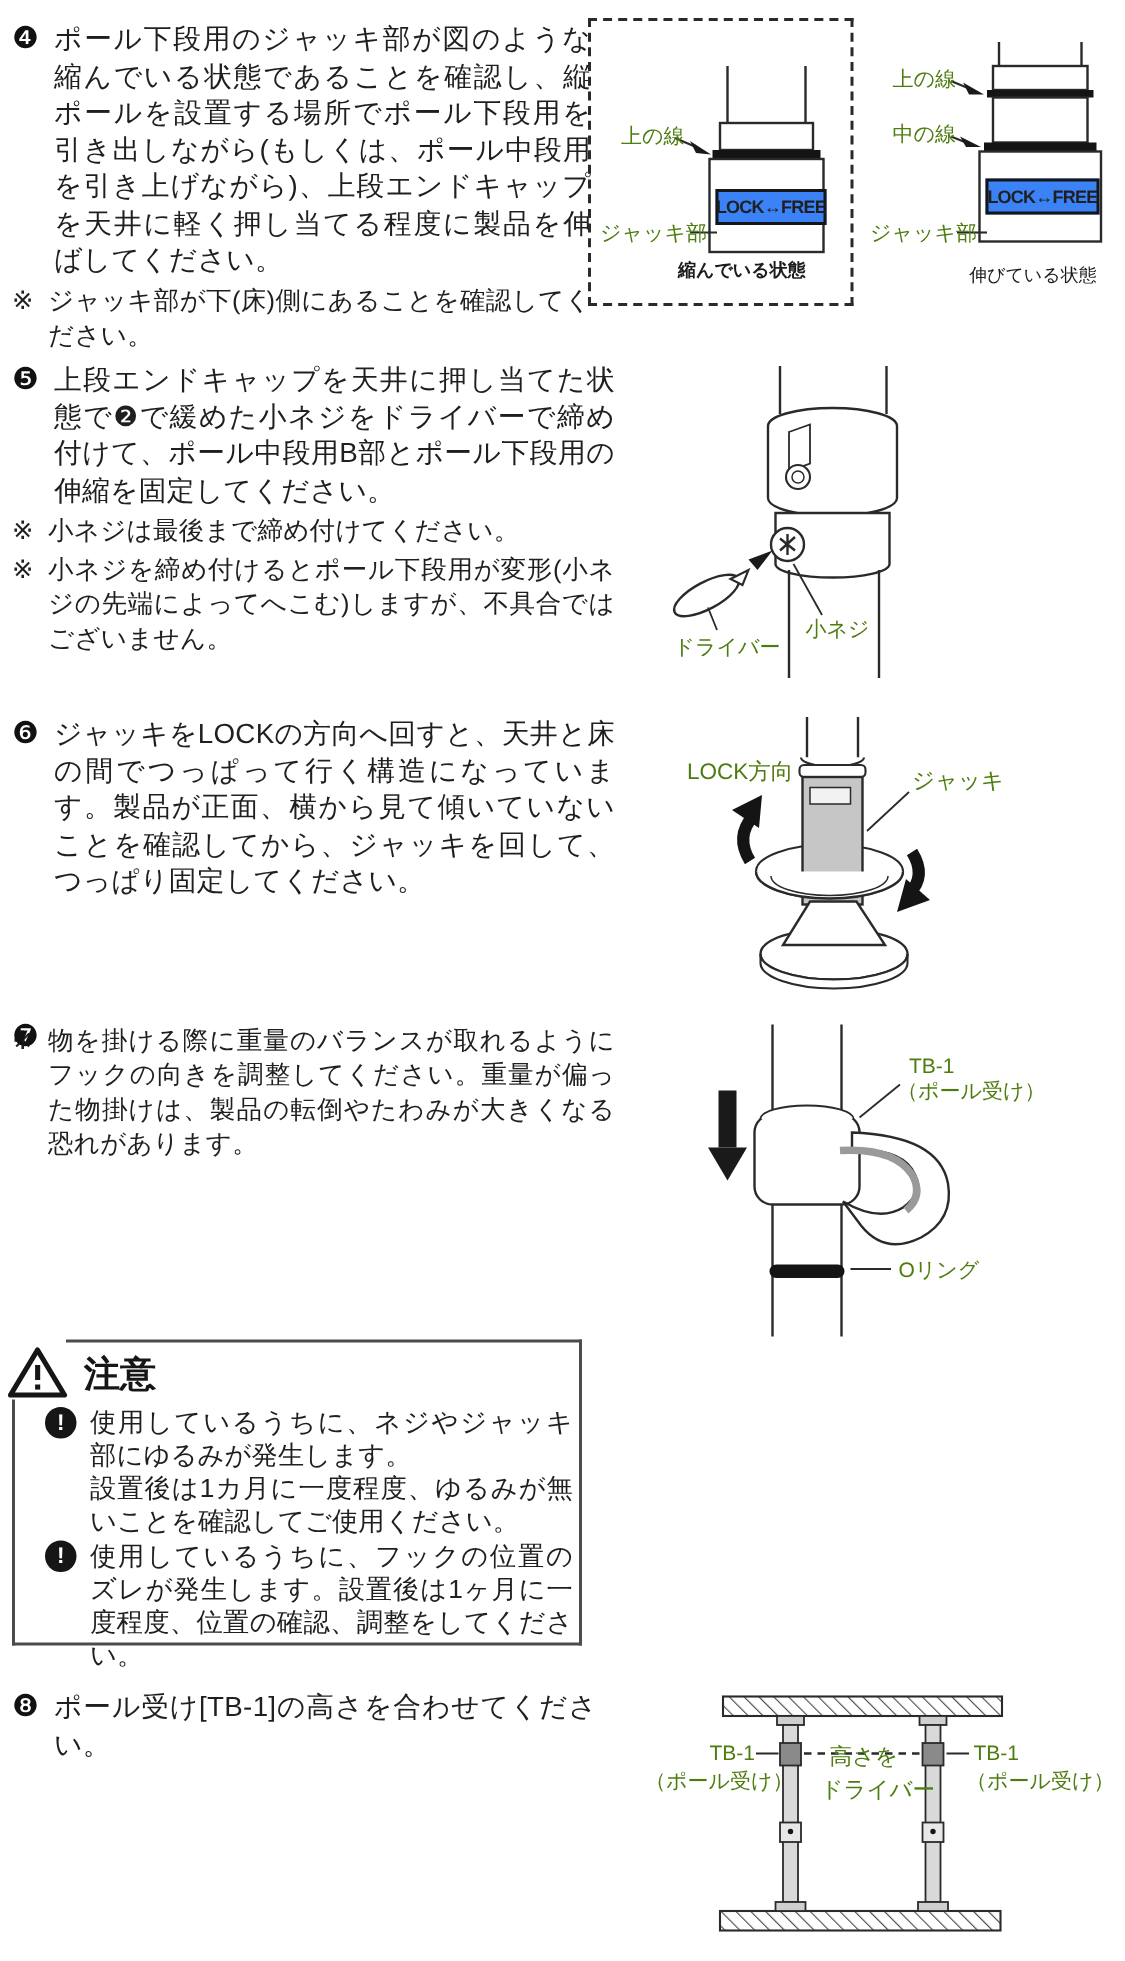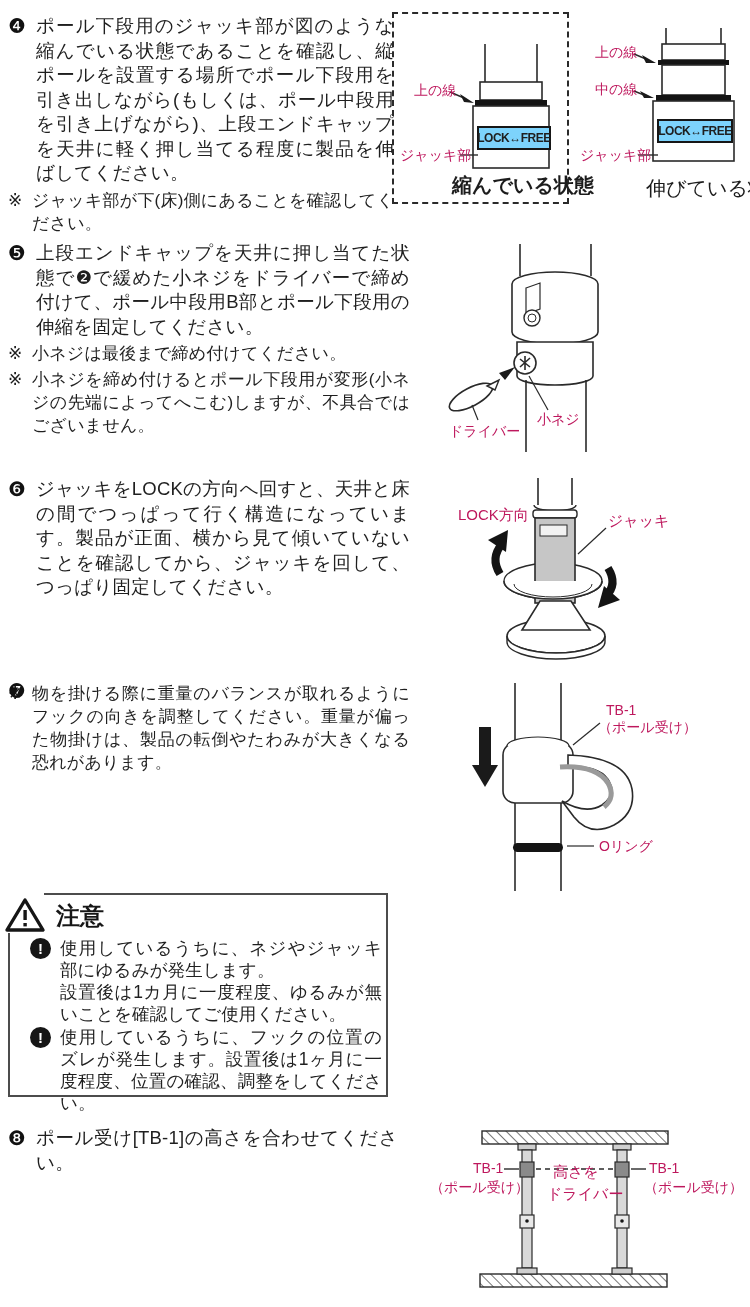--- a/index.html
+++ b/index.html
@@ -8,24 +8,24 @@
   
   .step{position:absolute;}
   .stepnum{position:absolute;left:0;top:1px;font-size:20px;line-height:22px;color:#111;}
   .steptext{margin-left:28px;font-size:18.5px;line-height:24.5px;letter-spacing:0.2px;text-align:justify;}
   .note{display:flex;margin-top:3px;}
   .notemark{flex:none;width:24px;font-size:17px;line-height:23px;}
   .notetext{font-size:17px;line-height:23px;letter-spacing:0.2px;text-align:justify;}
   
   .fig{position:absolute;}
   .fig svg{position:absolute;left:0;top:0;}
-  .flb{position:absolute;font-size:14px;line-height:17px;white-space:nowrap;color:#be185d;}
-  .fcap{position:absolute;font-size:20px;white-space:nowrap;color:#1c1c1c;}
+  .flb{position:absolute;font-size:14px;line-height:17px;white-space:nowrap;color:#4d7c0f;}
+  .fcap{position:absolute;font-size:12px;white-space:nowrap;color:#1c1c1c;}
   .bold{font-weight:bold;}
-  .lockbox{position:absolute;border:2px solid #161616;background:#7dd3fc;font-weight:bold;
+  .lockbox{position:absolute;border:2px solid #161616;background:#3b82f6;font-weight:bold;
            font-size:12px;letter-spacing:-0.5px;display:flex;align-items:center;justify-content:center;
            font-family:"Liberation Sans",sans-serif;}
   .dashedbox{border:2px dashed #2a2a2a;}
   
   .caution{position:absolute;}
   .cb{position:absolute;background:#4c4c4c;}
   .caution-title{position:absolute;font-size:24px;font-weight:bold;color:#161616;}
   .warn-tri{position:absolute;}
   .citem{position:absolute;display:flex;}
   .cicon{flex:none;width:21px;height:21px;border-radius:50%;background:#161616;color:#fff;

